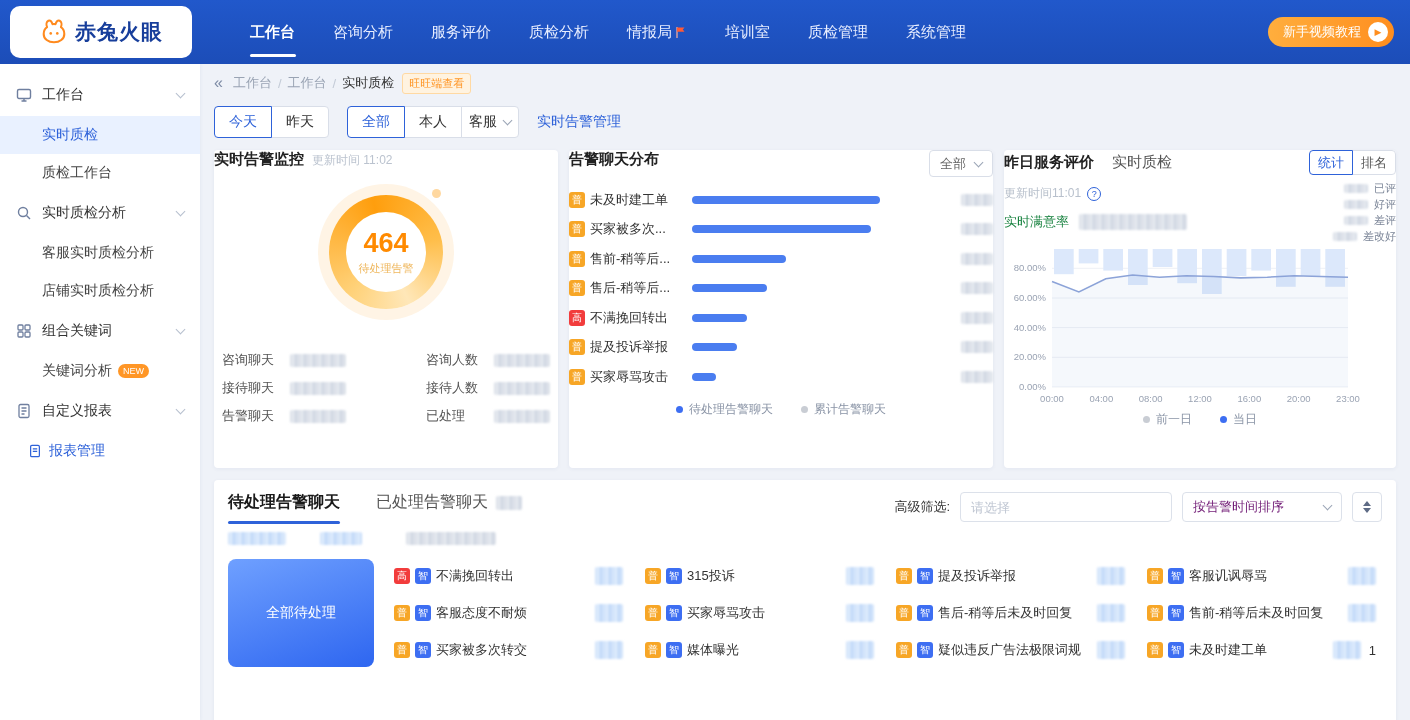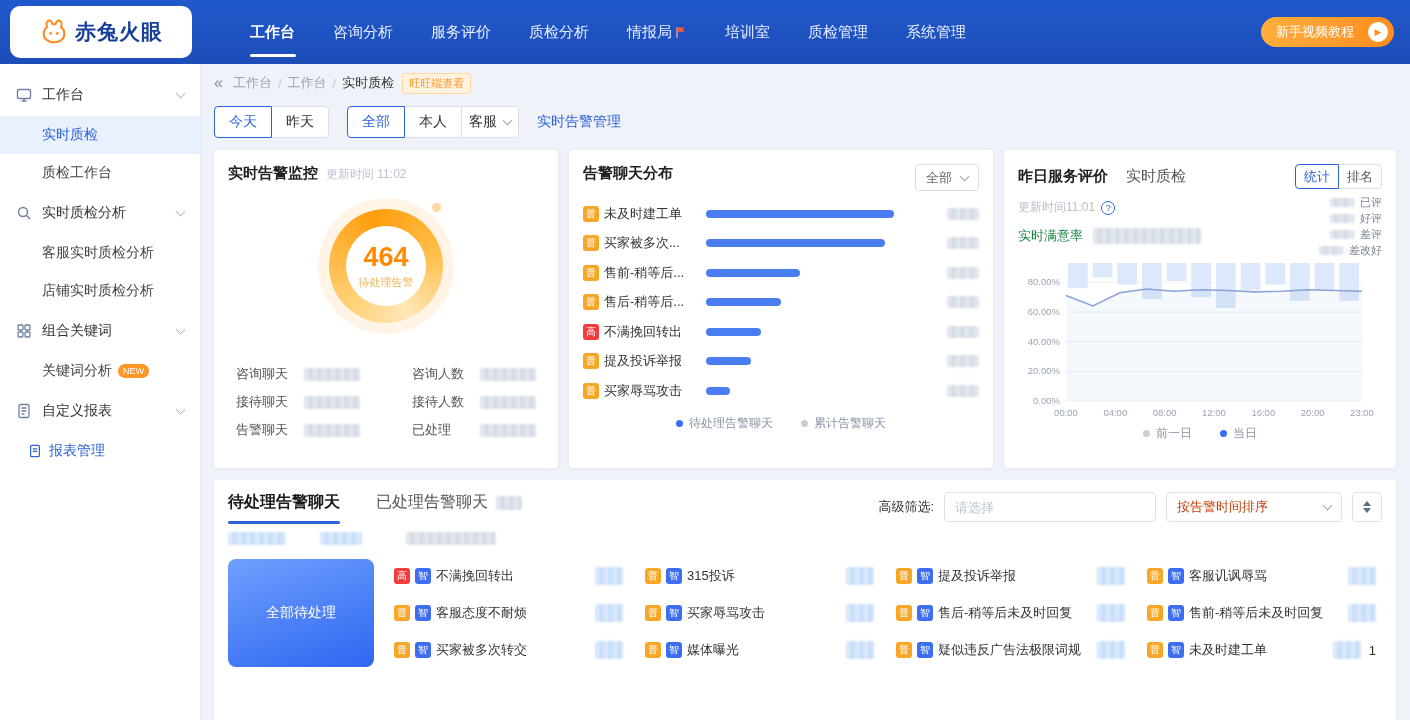--- a/index.html
+++ b/index.html
@@ -12,21 +12,21 @@
     border-radius:10px;display:flex;align-items:center;justify-content:center;gap:6px;cursor:pointer}
   .logo-text{font-size:21px;font-weight:bold;color:#173E9B;letter-spacing:1px}
   .nav-items{display:flex;align-items:center;gap:38px;margin-left:250px;height:100%}
   .nav-item{color:#E8EEFF;font-size:15px;height:100%;display:flex;align-items:center;position:relative;cursor:pointer}
   .nav-item.active{color:#fff;font-weight:bold}
   .nav-item.active::after{content:"";position:absolute;left:50%;transform:translateX(-50%);
     bottom:7px;width:46px;height:3px;border-radius:2px;background:#fff}
   .nav-flag{margin-left:3px;display:inline-flex}
   .tutorial-btn{margin-left:auto;margin-right:16px;height:30px;border:none;border-radius:15px;
     background:linear-gradient(90deg,#FFAE3D,#FF8E1F);color:#fff;font-size:13px;display:flex;
-    align-items:center;gap:14px;padding:0 6px 0 15px;cursor:pointer}
+    align-items:center;gap:7px;padding:0 6px 0 15px;cursor:pointer}
   .play-circle{width:20px;height:20px;border-radius:50%;background:#fff;color:#FF8E1F;font-size:9px;
     display:flex;align-items:center;justify-content:center}
   
   .sidebar{position:absolute;top:64px;left:0;width:200px;height:656px;background:#fff;padding-top:10px;
     box-shadow:1px 0 3px rgba(40,70,140,.05)}
   .sb-section{height:42px;display:flex;align-items:center;padding:0 16px;font-size:14px;color:#333;cursor:pointer}
   .sb-icon{width:17px;height:17px;margin-right:9px;display:inline-flex}
   .sb-label{flex:1}
   .chev{width:7px;height:7px;border-right:1.5px solid #B6BFCE;border-bottom:1.5px solid #B6BFCE;
     transform:rotate(45deg);margin-top:-4px}
@@ -47,21 +47,21 @@
   .filter-row{display:flex;align-items:center;padding:4px 14px 10px;gap:18px}
   .seg{display:flex}
   .seg-btn{min-width:58px;height:32px;padding:0 5px;display:flex;align-items:center;justify-content:center;
     background:#fff;border:1px solid #D9DEE8;color:#333;font-size:14px;cursor:pointer;margin-left:-1px;gap:7px}
   .seg-btn:first-child{border-radius:4px 0 0 4px;margin-left:0}
   .seg-btn:last-child{border-radius:0 4px 4px 0}
   .seg-btn.active{border-color:#2E62D9;color:#2E62D9;z-index:2;position:relative}
   .link{color:#2E62D9;font-size:14px;cursor:pointer}
   
   .cards-row{display:flex;gap:11px;padding:2px 14px 0}
-  .card{background:#fff;border-radius:4px;box-shadow:0 1px 4px rgba(31,56,118,.06);padding:14px;height:318px}
+  .card{background:#fff;border-radius:4px;box-shadow:0 1px 4px rgba(31,56,118,.06);height:318px}
   .card-title{font-size:15px;font-weight:bold;color:#222}
   .sub-time{font-size:12px;color:#BBC3CF;margin-left:8px;font-weight:normal}
   .px{display:inline-block;border-radius:2px;
     background:repeating-linear-gradient(90deg,#D7DCE5 0px,#E8ECF2 3px,#CDD4E0 6px,#E4E8EF 9px);filter:blur(1.3px)}
   .px.blue{background:repeating-linear-gradient(90deg,#CCE0FA 0px,#E2EEFD 3px,#BDD6F8 6px,#DCEAFC 9px)}
   
   .card-monitor{width:344px}
   .donut-wrap{display:flex;justify-content:center;margin-top:26px}
   .donut{width:114px;height:114px;border-radius:50%;position:relative;
     background:conic-gradient(from 220deg,#FFD27A,#FF9E0D 35%,#FFBE4A 60%,#FFE7B8 82%,#FFD27A);
@@ -118,22 +118,22 @@
   .bt-head{display:flex;align-items:flex-start}
   .bt-tab{font-size:16px;color:#555;margin-right:36px;position:relative;padding-bottom:11px;cursor:pointer;
     display:flex;gap:8px;align-items:center}
   .bt-tab.active{color:#1A1A1A;font-weight:bold}
   .bt-tab.active::after{content:"";position:absolute;left:0;bottom:0;width:100%;height:3px;border-radius:2px;background:#2E62D9}
   .bt-controls{margin-left:auto;display:flex;align-items:center;gap:10px}
   .ctl-label{font-size:13px;color:#333}
   .input{width:212px;height:30px;border:1px solid #DCE1EA;border-radius:4px;padding:0 10px;font-size:13px;
     color:#333;background:#fff;outline:none}
   .input::placeholder{color:#BFC6D2}
-  .select-box{width:176px;height:30px;border:1px solid #DCE1EA;border-radius:4px;display:flex;align-items:center;
-    padding:0 10px;color:#c2410c;font-size:13px;justify-content:space-between;cursor:pointer;background:#fff}
+  .select-box{width:160px;height:30px;border:1px solid #DCE1EA;border-radius:4px;display:flex;align-items:center;
+    padding:0 10px;color:#701a75;font-size:13px;justify-content:space-between;cursor:pointer;background:#fff}
   .sort-btn{width:30px;height:30px;border:1px solid #DCE1EA;border-radius:4px;display:flex;flex-direction:column;
     align-items:center;justify-content:center;gap:2px;cursor:pointer;background:#fff}
   .tri-up{width:0;height:0;border-left:4px solid transparent;border-right:4px solid transparent;border-bottom:5px solid #5E6B85}
   .tri-down{width:0;height:0;border-left:4px solid transparent;border-right:4px solid transparent;border-top:5px solid #5E6B85}
   .chips-row{display:flex;gap:44px;margin:8px 0 14px;align-items:center}
   .alerts-grid-wrap{display:flex;gap:14px}
   .all-btn{width:146px;height:108px;border-radius:8px;border:none;cursor:pointer;flex:none;
     background:linear-gradient(160deg,#6FA0FF,#2E66F0);color:#fff;font-size:14px}
   .alert-grid{flex:1;display:grid;grid-template-columns:repeat(4,1fr);column-gap:10px;row-gap:3px;align-content:start}
   .alert-cell{height:34px;display:flex;align-items:center;font-size:13px;color:#333;cursor:pointer;padding:0 6px;overflow:hidden}

